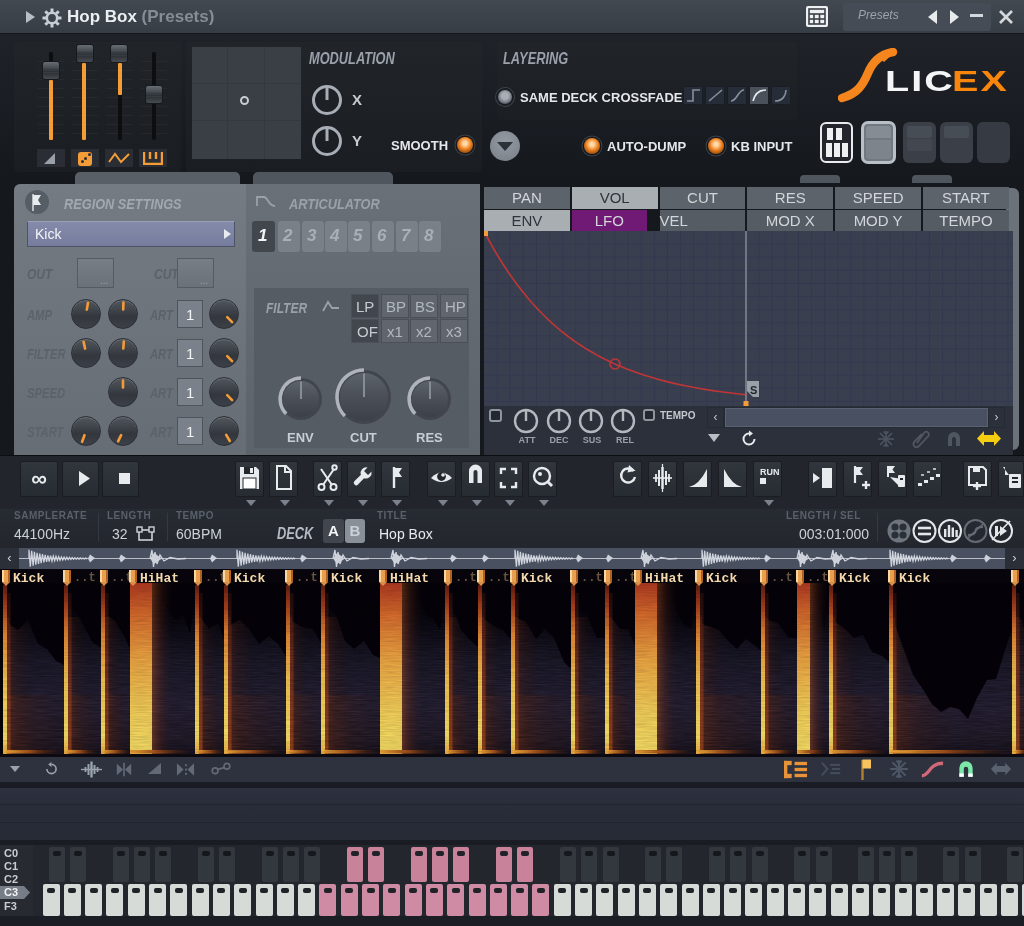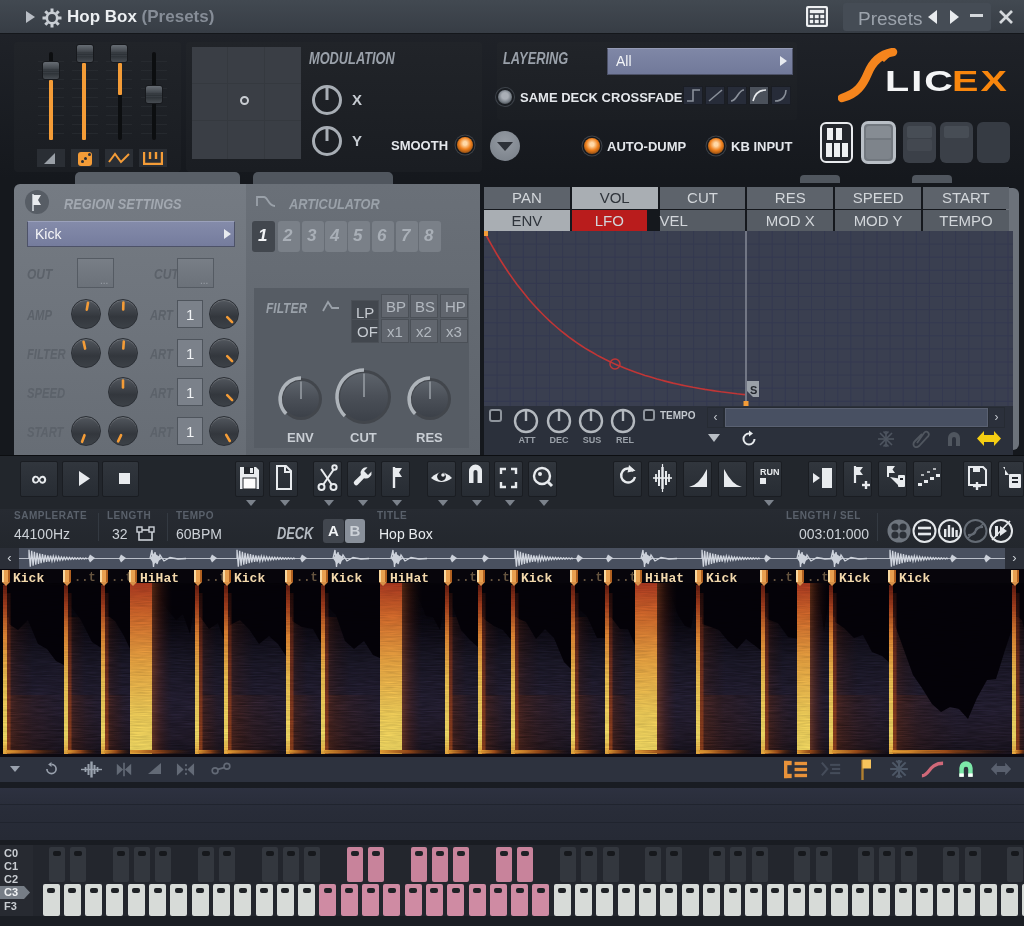--- a/index.html
+++ b/index.html
@@ -36,21 +36,21 @@
     <rect x="1.5" y="1.5" width="19" height="18" fill="#eef0f2"></rect>
     <g stroke="#3a4049" stroke-width="1.6" fill="none">
       <rect x="3" y="3" width="16" height="15"></rect>
       <line x1="3" y1="8" x2="19" y2="8"></line>
       <line x1="8" y1="8" x2="8" y2="18"></line>
           <line x1="13.5" y1="8" x2="13.5" y2="18"></line>
       <line x1="3" y1="13" x2="19" y2="13"></line>
     </g>
   </svg>
   <div class="abs" style="left:843px;top:3px;width:148px;height:28px;background:#454c55;border-radius:3px;"></div>
-  <div class="abs" style="left:858px;top:8px;font-size:19px;color:#9ca3ac;">Presets</div>
+  <div class="abs" style="left:858px;top:8px;font-size:12px;color:#9ca3ac;font-style:italic;">Presets</div>
   <div class="abs" style="left:928px;top:10px;width:0;height:0;border-right:9px solid #e8ebee;border-top:7px solid transparent;border-bottom:7px solid transparent;"></div>
   <div class="abs" style="left:950px;top:10px;width:0;height:0;border-left:9px solid #e8ebee;border-top:7px solid transparent;border-bottom:7px solid transparent;"></div>
   <div class="abs" style="left:1005px;top:5px;"></div>
   <div class="abs" style="left:970px;top:14px;width:13px;height:3px;background:#d4d8dc;"></div>
   <svg class="abs" style="left:998px;top:9px;" width="16" height="16" viewBox="0 0 16 16">
     <g stroke="#d4d8dc" stroke-width="2.6">
           <line x1="2" y1="2" x2="14" y2="14"></line>
           <line x1="14" y1="2" x2="2" y2="14"></line>
         </g>
   </svg>
@@ -97,24 +97,20 @@
     <circle cx="16" cy="16" r="13.5" fill="none" stroke="#a8aeb5" stroke-width="3"></circle>
     <line x1="16" y1="16" x2="16" y2="3" stroke="#a8aeb5" stroke-width="3"></line>
   </svg>
   <div class="abs" style="left:352px;top:98px;font-size:15px;font-weight:bold;color:#c6cbd1;">Y</div>
   <div class="abs" style="left:391px;top:104px;font-size:13px;font-weight:bold;color:#e4e7eb;">SMOOTH</div>
   <div class="abs" style="left:457px;top:103px;width:16px;height:16px;border-radius:50%;background:radial-gradient(circle at 50% 40%,#ffd9a8 0 15%,#ee7f1c 48%,#8a4a12 80%,#42260c 100%);box-shadow:0 0 0 1.5px #16181c,0 0 0 2.5px #3d4249;"></div>
 
   
   <div class="abs" style="left:497px;top:8px;width:300px;height:78px;background:linear-gradient(#212429,#1b1e23);border-radius:4px;"></div>
   <div class="abs it c8" style="left:503px;top:16px;font-size:16px;color:#9aa1aa;">LAYERING</div>
-  <div class="abs" style="left:607px;top:14px;width:186px;height:27px;background:linear-gradient(#7f87a6,#71799a);border:1px solid #4d5268;border-top-color:#959bb5;">
-    <div class="abs" style="left:8px;top:4px;font-size:14px;color:#f2f4f7;">All</div>
-    <div class="abs" style="left:172px;top:7px;width:0;height:0;border-left:7px solid #e8ebf0;border-top:5px solid transparent;border-bottom:5px solid transparent;"></div>
-  </div>
   <div class="abs" style="left:498px;top:56px;width:14px;height:14px;border-radius:50%;background:radial-gradient(circle at 50% 42%,#aaafb6 0 30%,#757c84 60%,#2e3338 90%);box-shadow:0 0 0 2px #1a1d22,0 0 0 3px #3d4249;"></div>
   <div class="abs" style="left:520px;top:56px;font-size:13px;font-weight:bold;color:#e4e7eb;">SAME DECK CROSSFADE</div>
 <div class="abs" style="left:683px;top:52px;width:20px;height:19px;background:#272c39;border:1px solid #1a1d24;"></div>
 <svg class="abs" style="left:685px;top:53px;" width="17" height="17" viewBox="0 0 17 17">
         <path d="M2,14 L8,14 L8,3 L15,3" fill="none" stroke="#8a909a" stroke-width="1.6"></path>
       </svg><div class="abs" style="left:705px;top:52px;width:20px;height:19px;background:#272c39;border:1px solid #1a1d24;"></div>
 <svg class="abs" style="left:707px;top:53px;" width="17" height="17" viewBox="0 0 17 17">
         <path d="M2,14 L15,3" fill="none" stroke="#8a909a" stroke-width="1.6"></path>
       </svg><div class="abs" style="left:727px;top:52px;width:20px;height:19px;background:#272c39;border:1px solid #1a1d24;"></div>
 <svg class="abs" style="left:729px;top:53px;" width="17" height="17" viewBox="0 0 17 17">
@@ -284,21 +280,21 @@
         <div class="abs it" style="left:5px;top:5px;font-size:17px;color:#a9afb7;">7</div>
       </div>
       <div class="abs" style="left:419px;top:41px;width:22px;height:31px;background:#7a8088;border-radius:3px;">
         <div class="abs it" style="left:5px;top:5px;font-size:17px;color:#a9afb7;">8</div>
       </div>
   <div class="abs" style="left:254px;top:108px;width:215px;height:160px;background:#565c64;"></div>
   <div class="abs it c8" style="left:266px;top:119px;font-size:15px;color:#9aa1a9;">FILTER</div>
   <svg class="abs" style="left:322px;top:120px;" width="18" height="13" viewBox="0 0 18 13">
     <path d="M1,11 L6,2 L10,8 L17,8" fill="none" stroke="#9aa1a9" stroke-width="1.8"></path>
   </svg>
-<div class="abs" style="left:351px;top:120px;width:28px;height:24px;background:#42474e;border:1px solid #4b5057;">
+<div class="abs" style="left:351px;top:114px;width:28px;height:24px;background:#42474e;border:1px solid #4b5057;">
         <div class="abs" style="left:4px;top:3px;font-size:15px;color:#c6cbd1;">LP</div>
       </div>
       <div class="abs" style="left:381px;top:114px;width:28px;height:24px;background:#61666e;border:1px solid #4b5057;">
         <div class="abs" style="left:4px;top:3px;font-size:15px;color:#b2b8bf;">BP</div>
       </div>
       <div class="abs" style="left:410px;top:114px;width:28px;height:24px;background:#61666e;border:1px solid #4b5057;">
         <div class="abs" style="left:4px;top:3px;font-size:15px;color:#b2b8bf;">BS</div>
       </div>
       <div class="abs" style="left:440px;top:114px;width:28px;height:24px;background:#61666e;border:1px solid #4b5057;">
         <div class="abs" style="left:4px;top:3px;font-size:15px;color:#b2b8bf;">HP</div>
@@ -347,21 +343,21 @@
   <div class="abs" style="left:416px;top:250px;font-size:13px;font-weight:bold;color:#c9ced4;">RES</div>
 
   <div class="abs" style="left:1006px;top:8px;width:13px;height:262px;background:#6c727a;border-radius:0 6px 6px 0;"></div>
 <div class="abs" style="left:484.0px;top:7px;width:85.8px;height:22px;background:#5d636b;text-align:center;line-height:22px;font-size:15px;color:#d2d6da;">PAN</div>
       <div class="abs" style="left:571.8px;top:7px;width:85.8px;height:22px;background:#a9aeb3;text-align:center;line-height:22px;font-size:15px;color:#2f343b;">VOL</div>
       <div class="abs" style="left:659.6px;top:7px;width:85.8px;height:22px;background:#5d636b;text-align:center;line-height:22px;font-size:15px;color:#d2d6da;">CUT</div>
       <div class="abs" style="left:747.4px;top:7px;width:85.8px;height:22px;background:#5d636b;text-align:center;line-height:22px;font-size:15px;color:#d2d6da;">RES</div>
       <div class="abs" style="left:835.2px;top:7px;width:85.8px;height:22px;background:#5d636b;text-align:center;line-height:22px;font-size:15px;color:#d2d6da;">SPEED</div>
       <div class="abs" style="left:923.0px;top:7px;width:85.8px;height:22px;background:#5d636b;text-align:center;line-height:22px;font-size:15px;color:#d2d6da;">START</div>
       <div class="abs" style="left:484.0px;top:30px;width:85.8px;height:22px;background:#a9aeb3;text-align:center;line-height:22px;font-size:15px;color:#2f343b;">ENV</div>
-      <div class="abs" style="left:571.8px;top:30px;width:75px;height:22px;background:#b91c1c;text-align:center;line-height:22px;font-size:15px;color:#d2d6da;">LFO</div>
+      <div class="abs" style="left:571.8px;top:30px;width:75px;height:22px;background:#701a75;text-align:center;line-height:22px;font-size:15px;color:#d2d6da;">LFO</div>
       <div class="abs" style="left:659.6px;top:30px;width:85.8px;height:22px;background:#565c64;text-align:left;line-height:22px;font-size:15px;color:#d2d6da;">VEL</div>
       <div class="abs" style="left:747.4px;top:30px;width:85.8px;height:22px;background:#565c64;text-align:center;line-height:22px;font-size:15px;color:#d2d6da;">MOD X</div>
       <div class="abs" style="left:835.2px;top:30px;width:85.8px;height:22px;background:#565c64;text-align:center;line-height:22px;font-size:15px;color:#d2d6da;">MOD Y</div>
       <div class="abs" style="left:923.0px;top:30px;width:85.8px;height:22px;background:#565c64;text-align:center;line-height:22px;font-size:15px;color:#d2d6da;">TEMPO</div>
   <svg class="abs" style="left:484px;top:51px;" width="529" height="175" viewBox="0 0 529 175">
     <rect width="529" height="175" fill="#3a3f50"></rect>
     <g stroke="#343950" stroke-width="1">
           <line x1="13.1" y1="0" x2="13.1" y2="175"></line>
           <line x1="26.2" y1="0" x2="26.2" y2="175"></line>
           <line x1="39.3" y1="0" x2="39.3" y2="175"></line>

